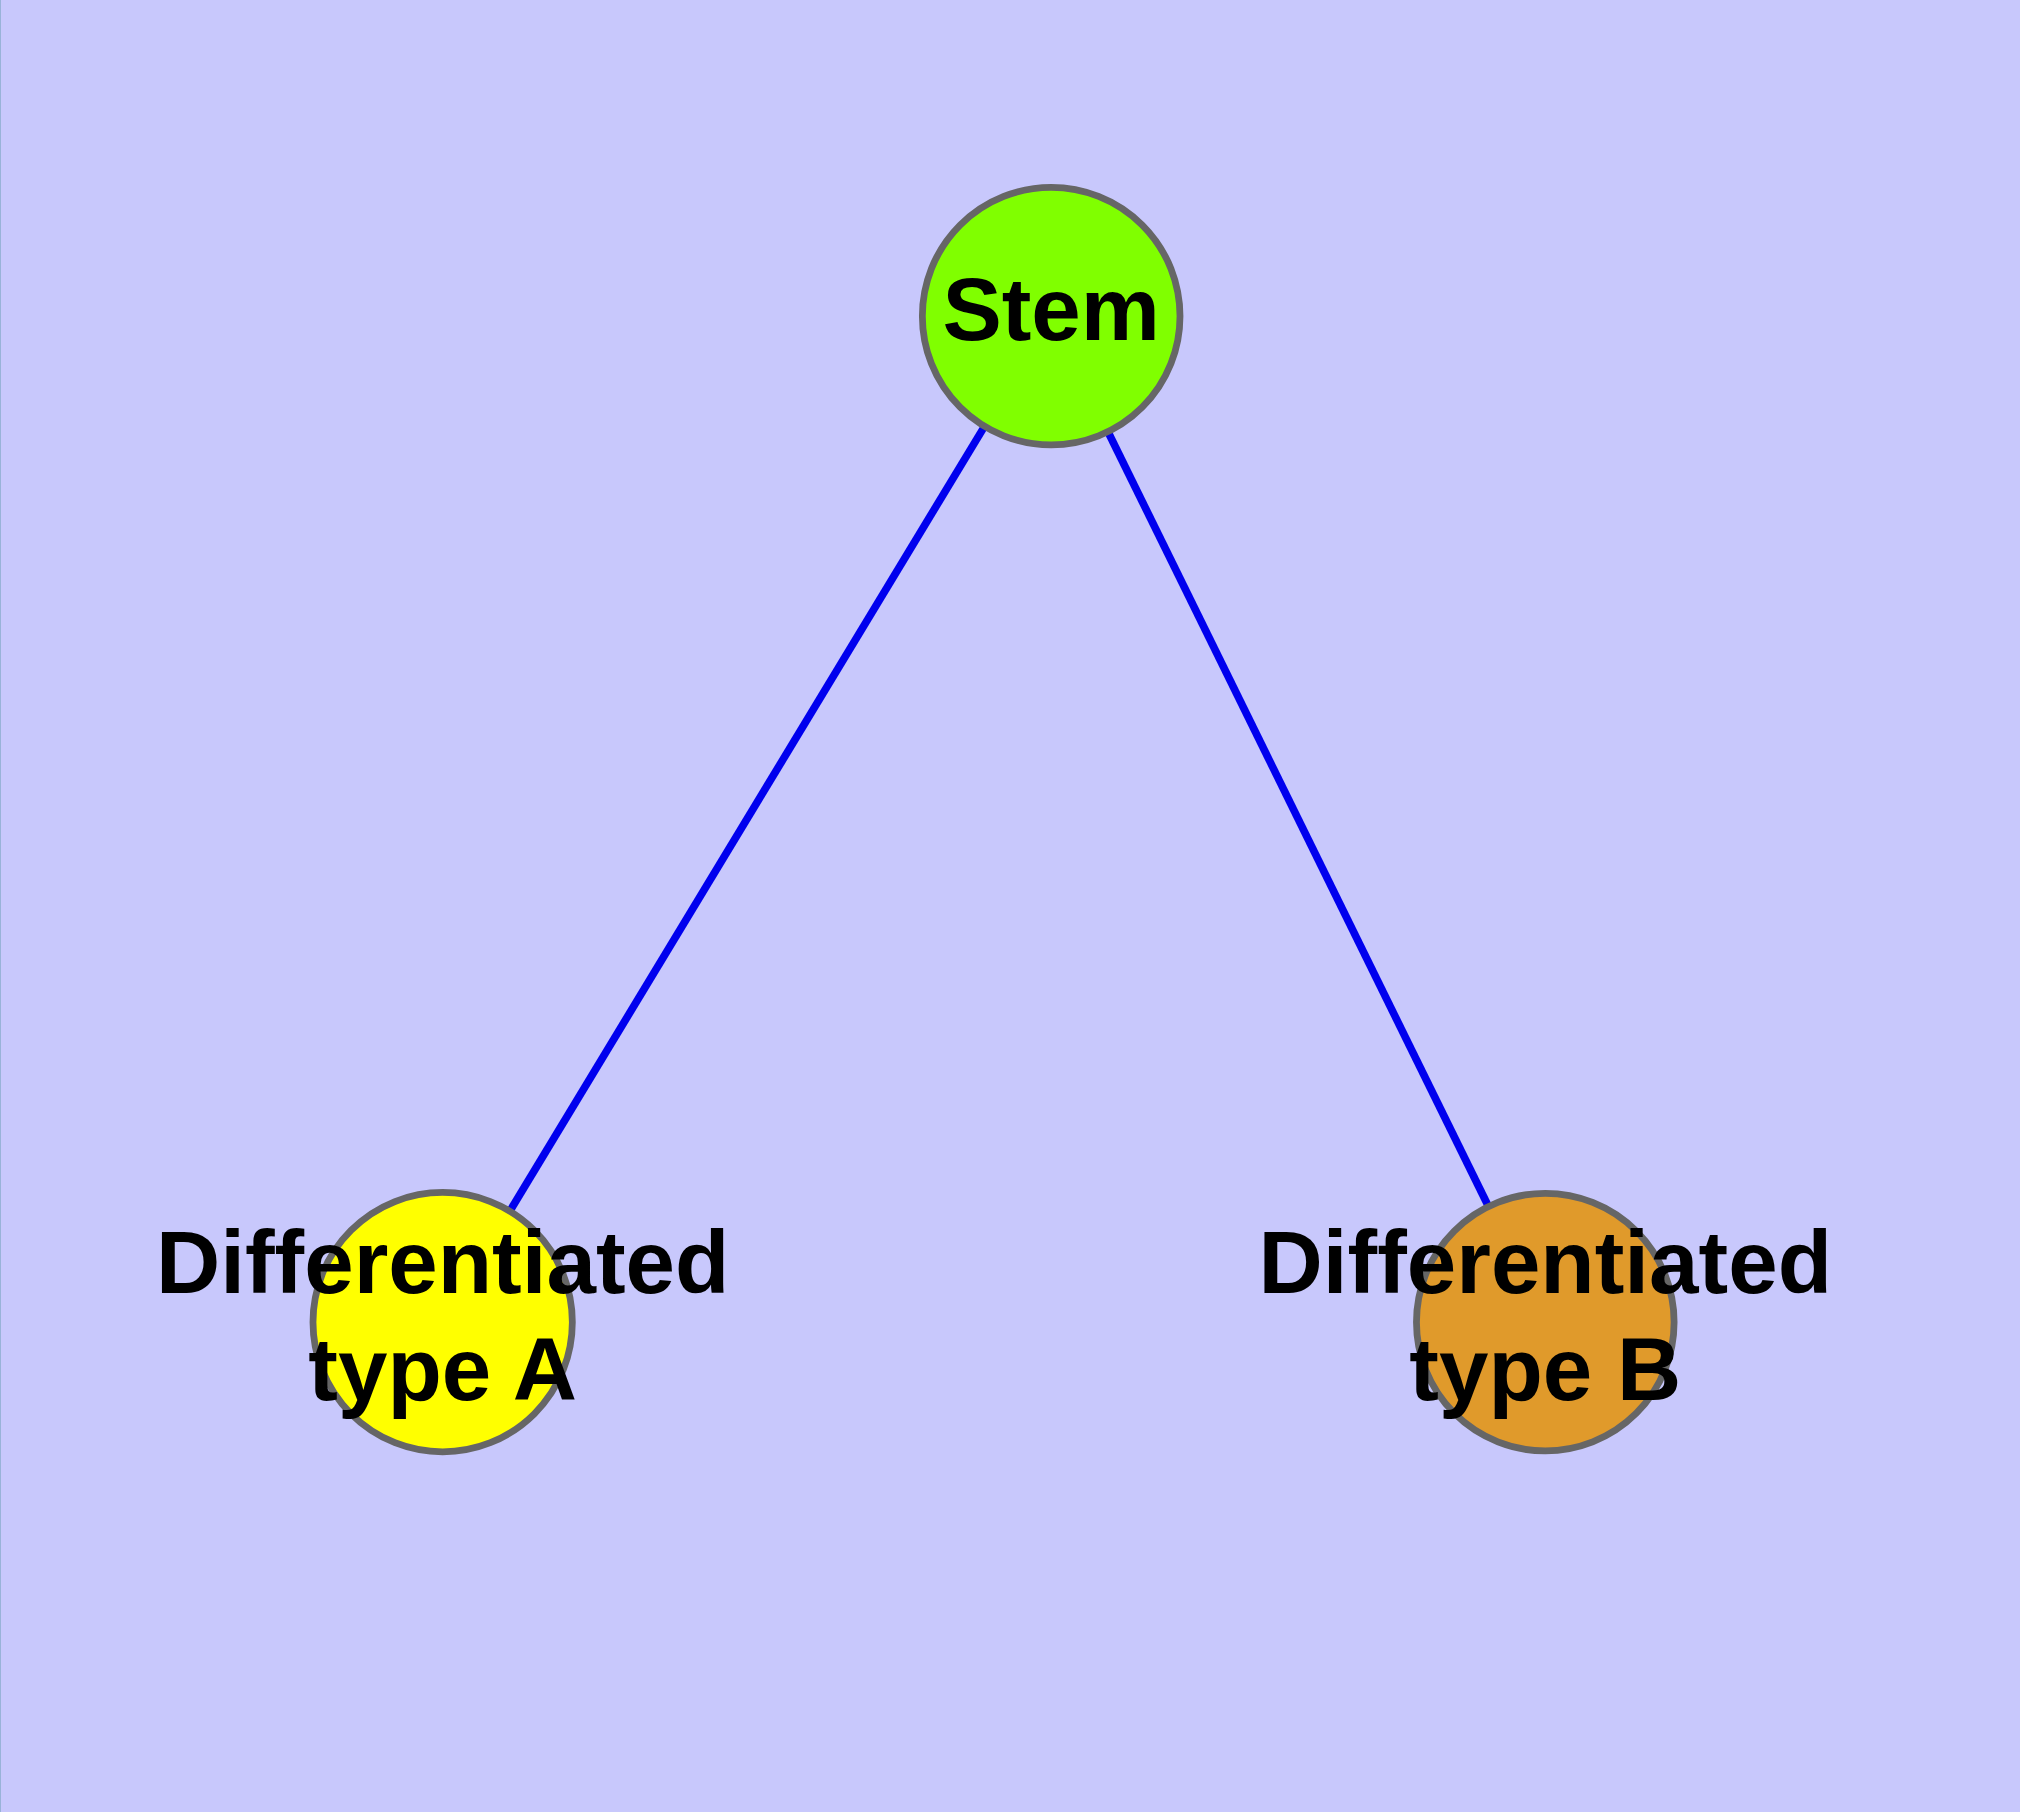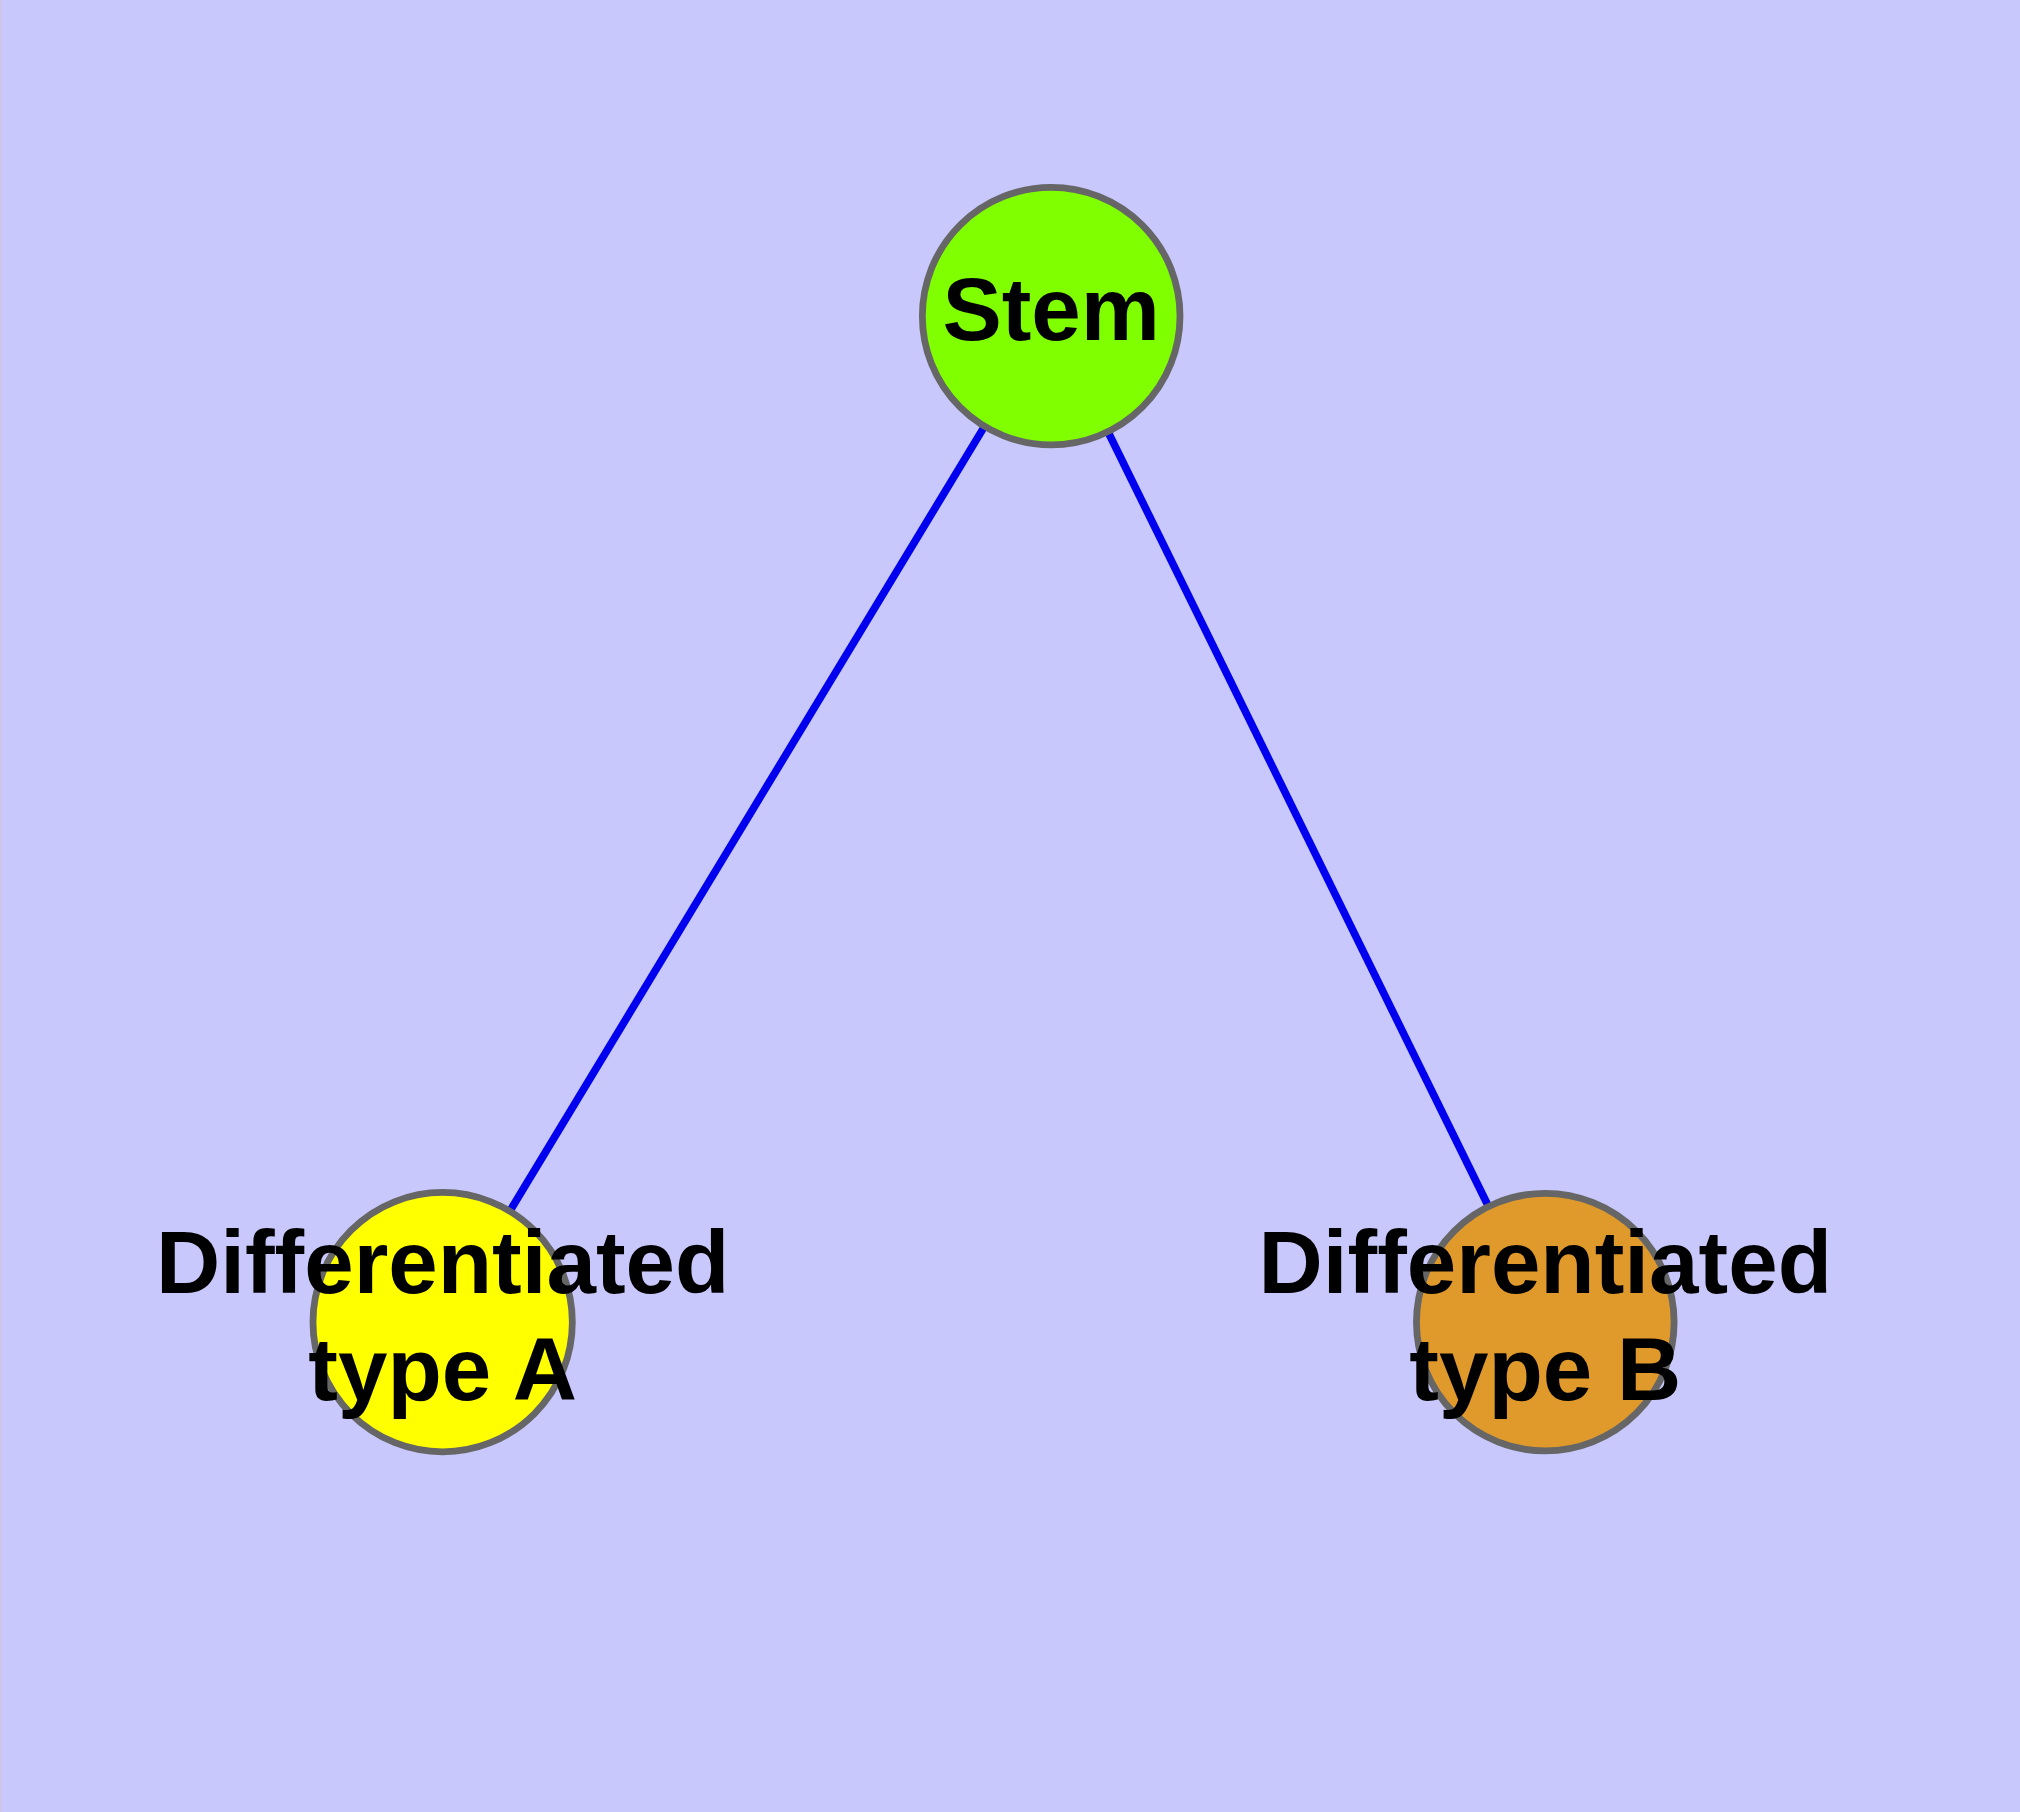--- a/index.html
+++ b/index.html
@@ -28,21 +28,21 @@
     font-weight: bold;
     fill: #000000;
     text-anchor: middle;
     dominant-baseline: middle;
     white-space: pre;
   }
 </style>
 </head>
 <body>
 
-<div id="stage" style="width: 2021px; height: 1812px; background: #fdba74;">
+<div id="stage" style="width: 2021px; height: 1812px; background: #0f766e;">
   <svg id="graph-canvas" viewBox="0 0 2384 2138" xmlns="http://www.w3.org/2000/svg" style="width: 2021px; height: 1812px;">
     <rect id="bg-rect" x="0" y="0" width="2384" height="2138" fill="#c8c8fc"></rect>
     <g id="edge-layer">
         <line x1="1161.3298706382589" y1="503.0577208250511" x2="601.1876960022789" y2="1429.086636274784" stroke="#0000ee" stroke-width="9" stroke-linecap="butt"></line>
         <line x1="1307.0092672151354" y1="509.43224731452085" x2="1755.9907327848646" y2="1423.567752685479" stroke="#0000ee" stroke-width="9" stroke-linecap="butt"></line>
       </g>
     <g id="node-layer">
         <g>
           <circle cx="1240" cy="373" r="152" fill="#80ff00" stroke="#666666" stroke-width="8"></circle>
           <text class="node-label" x="1240" y="373" font-size="105" fill="#000000"><tspan x="1240" dy="0">Stem</tspan></text>

